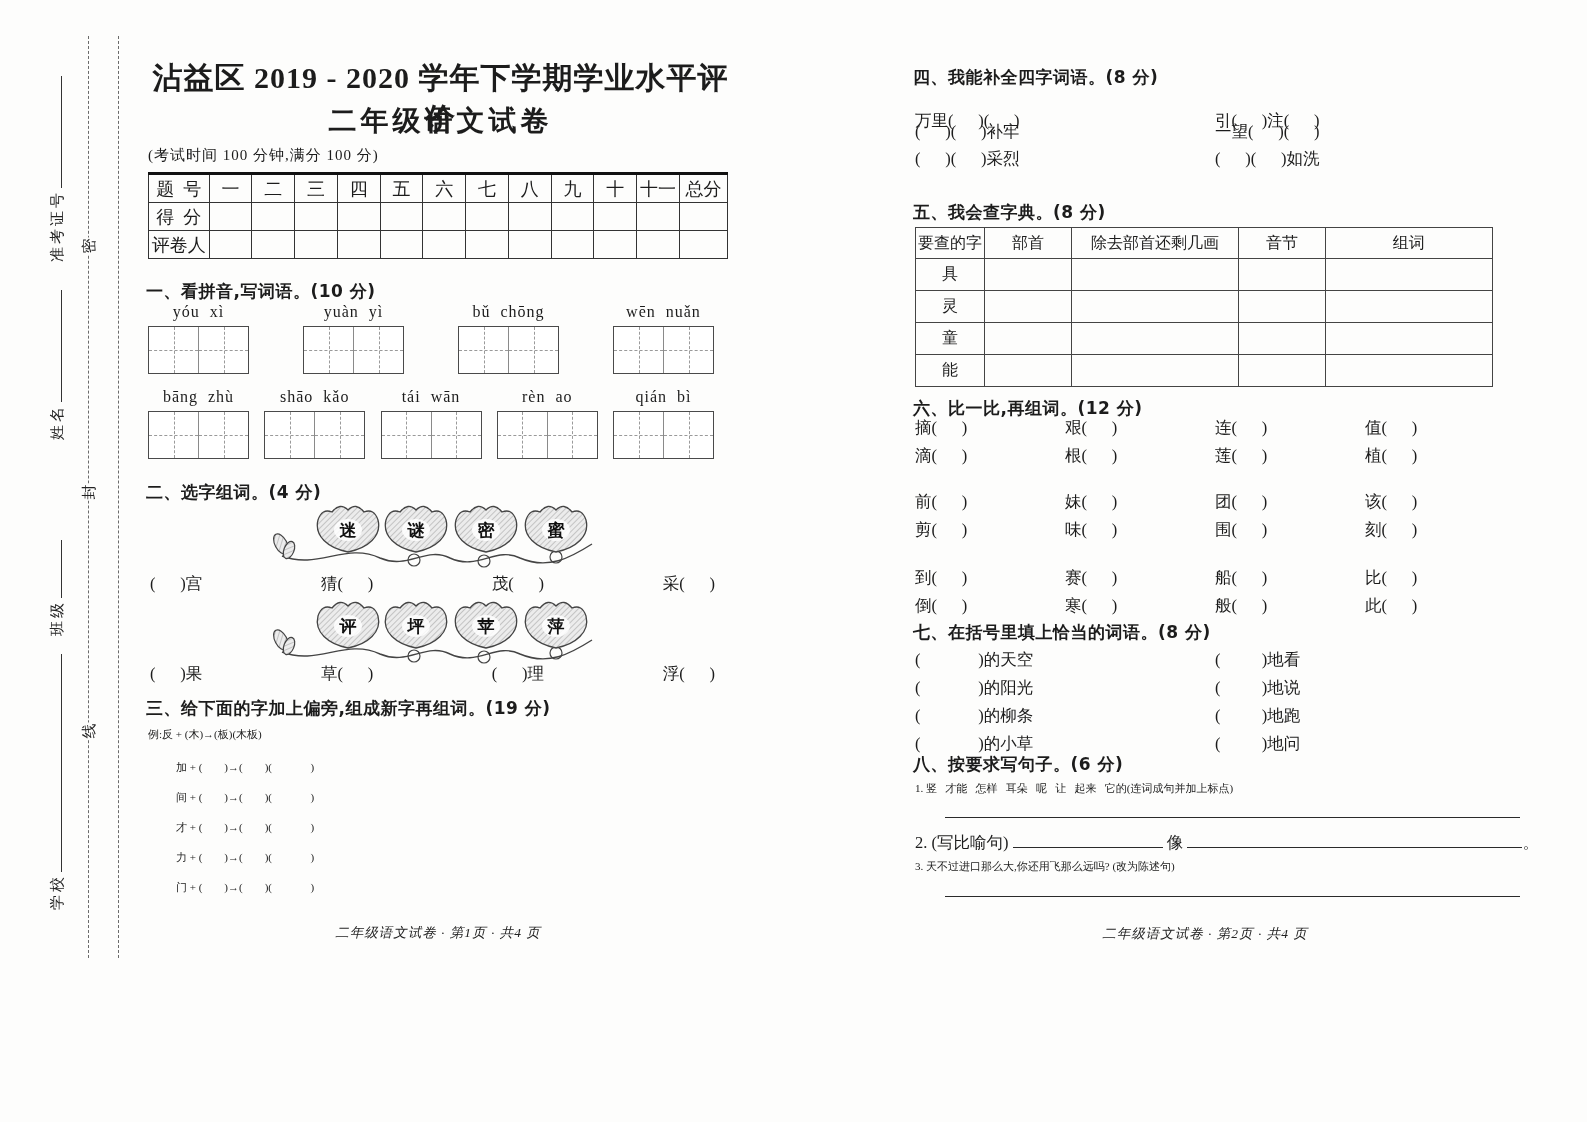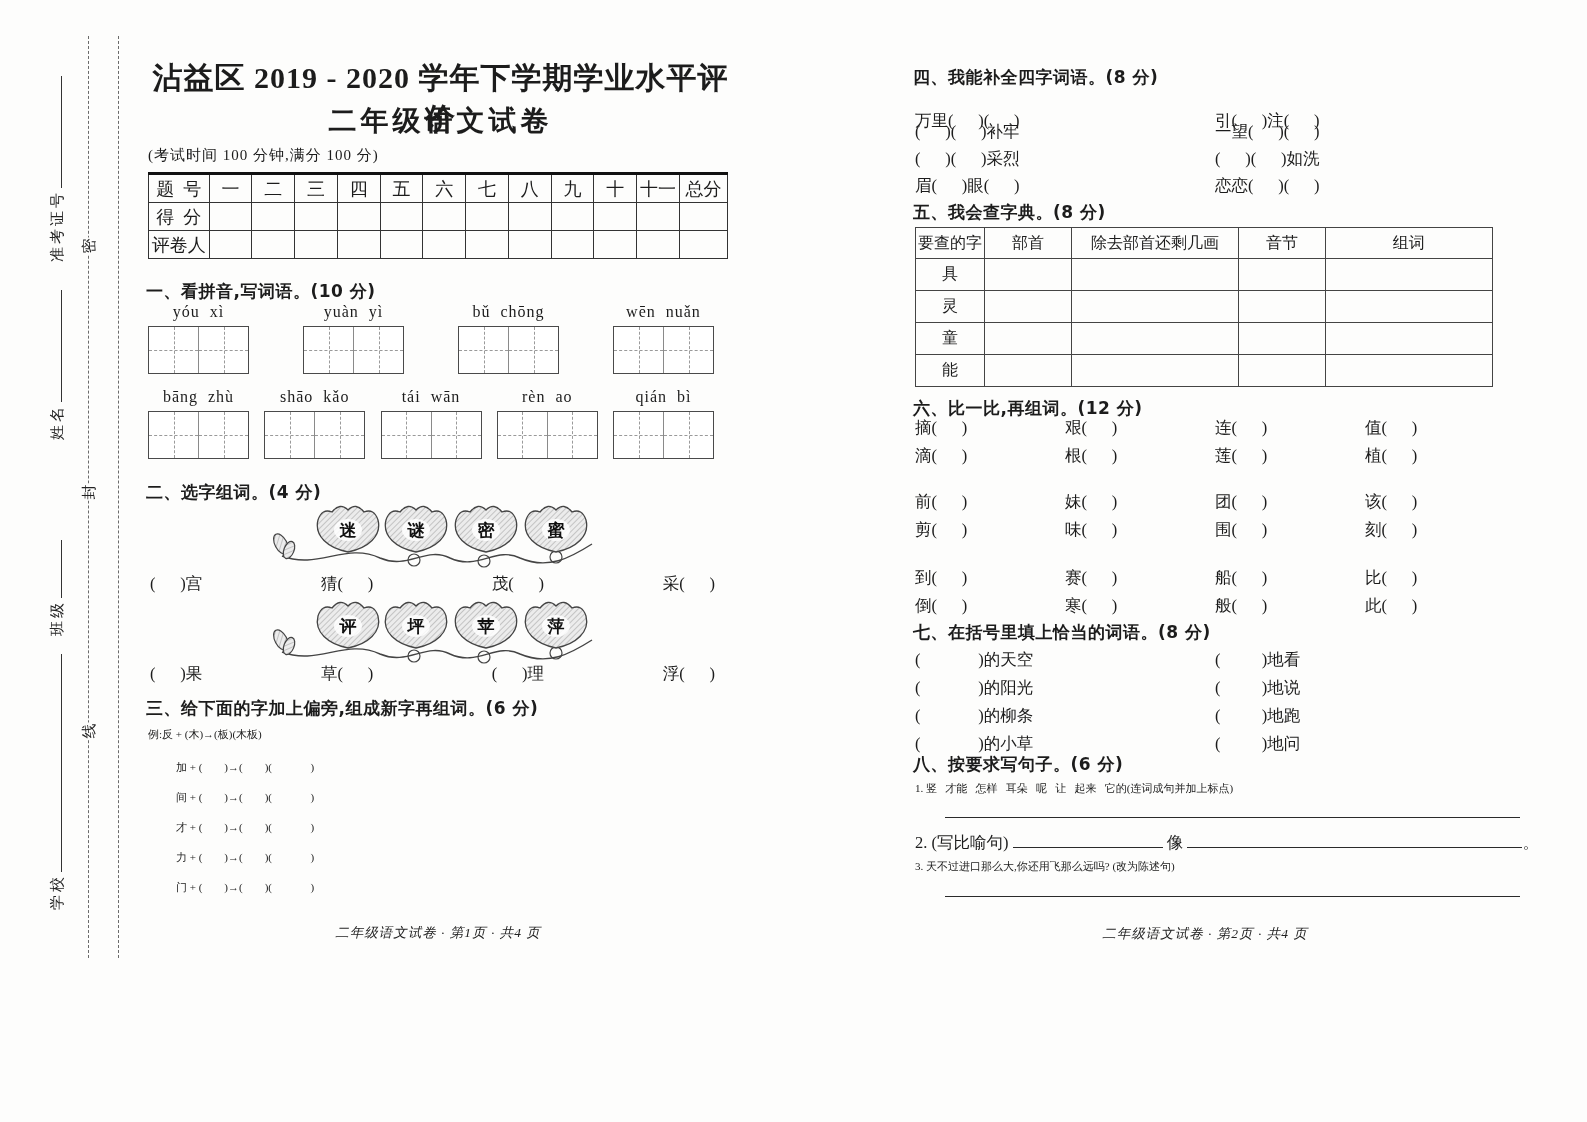--- a/index.html
+++ b/index.html
@@ -284,35 +284,34 @@
     </g>
   </svg>
 
   <div class="abs ansrow pre" style="left:150px;top:663px;">
     <span>(      )果</span>
     <span>草(      )</span>
     <span>(      )理</span>
     <span>浮(      )</span>
   </div>
 
-  <div class="abs heading" style="left:146px;top:697px;">三、给下面的字加上偏旁,组成新字再组词。(6 分)</div>
+  <div class="abs heading" style="left:146px;top:697px;">三、给下面的字加上偏旁,组成新字再组词。(19 分)</div>
   <div class="abs body16 pre" style="left:148px;top:727px;">例:反 + (木)→(板)(木板)</div>
   <div class="abs body16 pre" style="left:176px;top:760px;">加 + (        )→(        )(              )</div>
   <div class="abs body16 pre" style="left:176px;top:790px;">间 + (        )→(        )(              )</div>
   <div class="abs body16 pre" style="left:176px;top:820px;">才 + (        )→(        )(              )</div>
   <div class="abs body16 pre" style="left:176px;top:850px;">力 + (        )→(        )(              )</div>
   <div class="abs body16 pre" style="left:176px;top:880px;">门 + (        )→(        )(              )</div>
 
   <div class="abs footer" style="left:148px;top:902px;">二年级语文试卷 · 第1页 · 共4 页</div>
 
   <div class="abs heading" style="left:913px;top:66px;">四、我能补全四字词语。(8 分)</div>
   <div class="abs tworow pre" style="left:915px;top:110px;"><span class="c1">万里(      )(      )</span><span>引(      )注(      )</span></div>
   <div class="abs tworow pre" style="left:915px;top:121px;"><span class="c1">(      )(      )补牢</span><span>一望(      )(      )</span></div>
   <div class="abs tworow pre" style="left:915px;top:148px;"><span class="c1">(      )(      )采烈</span><span>(      )(      )如洗</span></div>
-  <div class="abs tworow pre" style="left:915px;top:175px;"><span class="c1">眉(      )眼(      )</span><span>恋恋(      )(      )</span></div>
 
   <div class="abs heading" style="left:913px;top:201px;">五、我会查字典。(8 分)</div>
   <table class="dict-table abs" style="left:915px;top:227px;">
     <colgroup>
         <col style="width:12%;">
         <col style="width:15%;">
         <col style="width:29%;">
         <col style="width:15%;">
         <col style="width:29%;">
       </colgroup>

